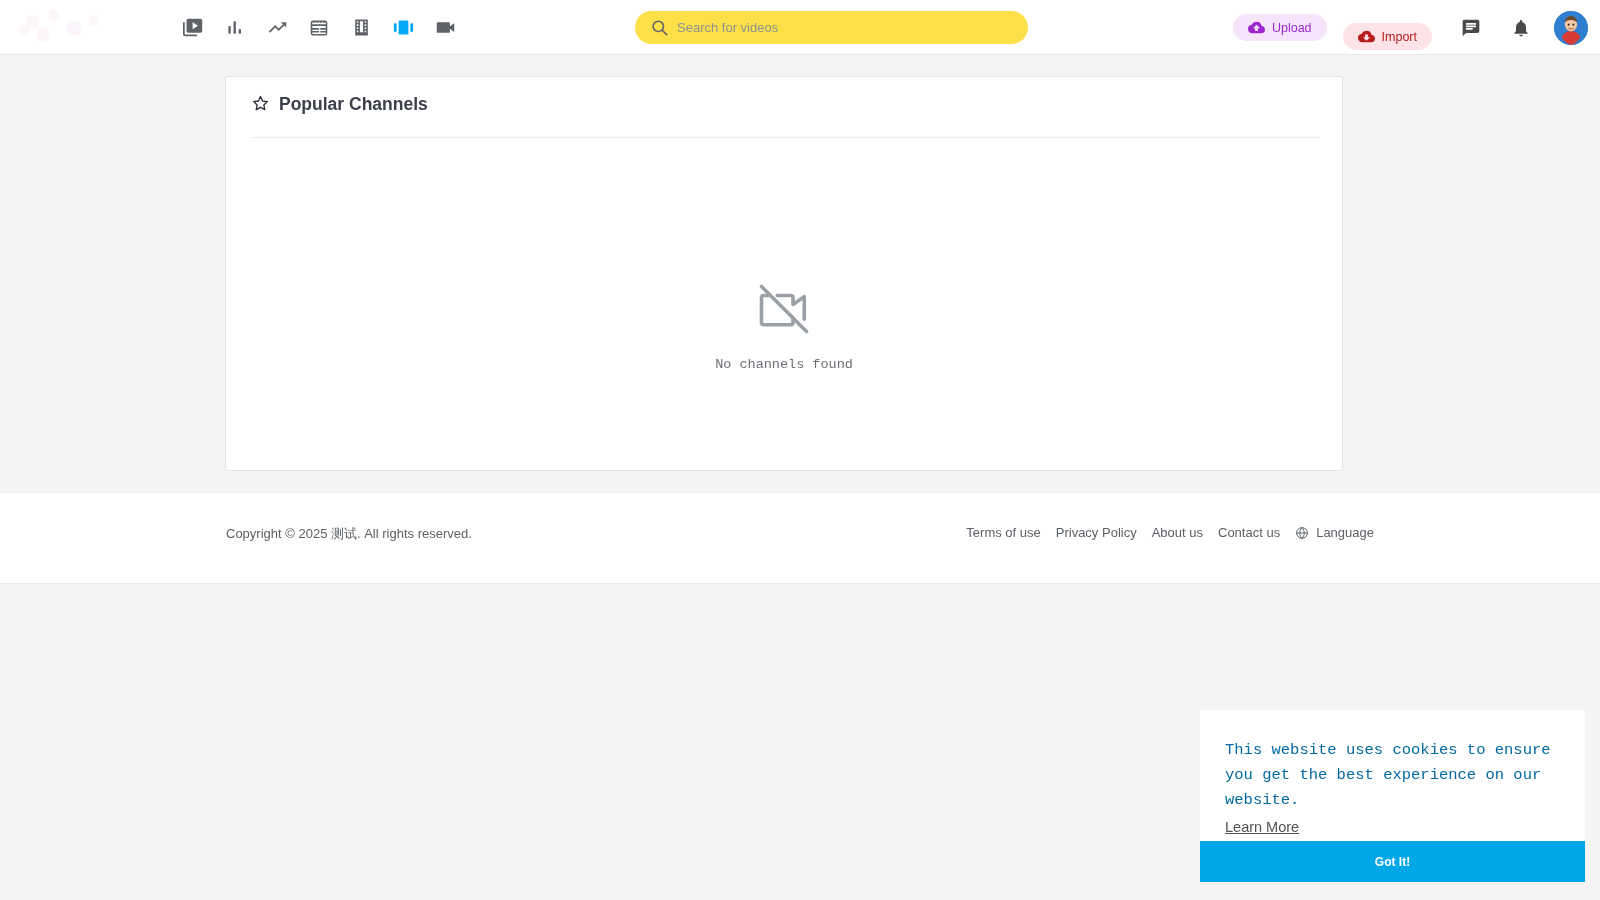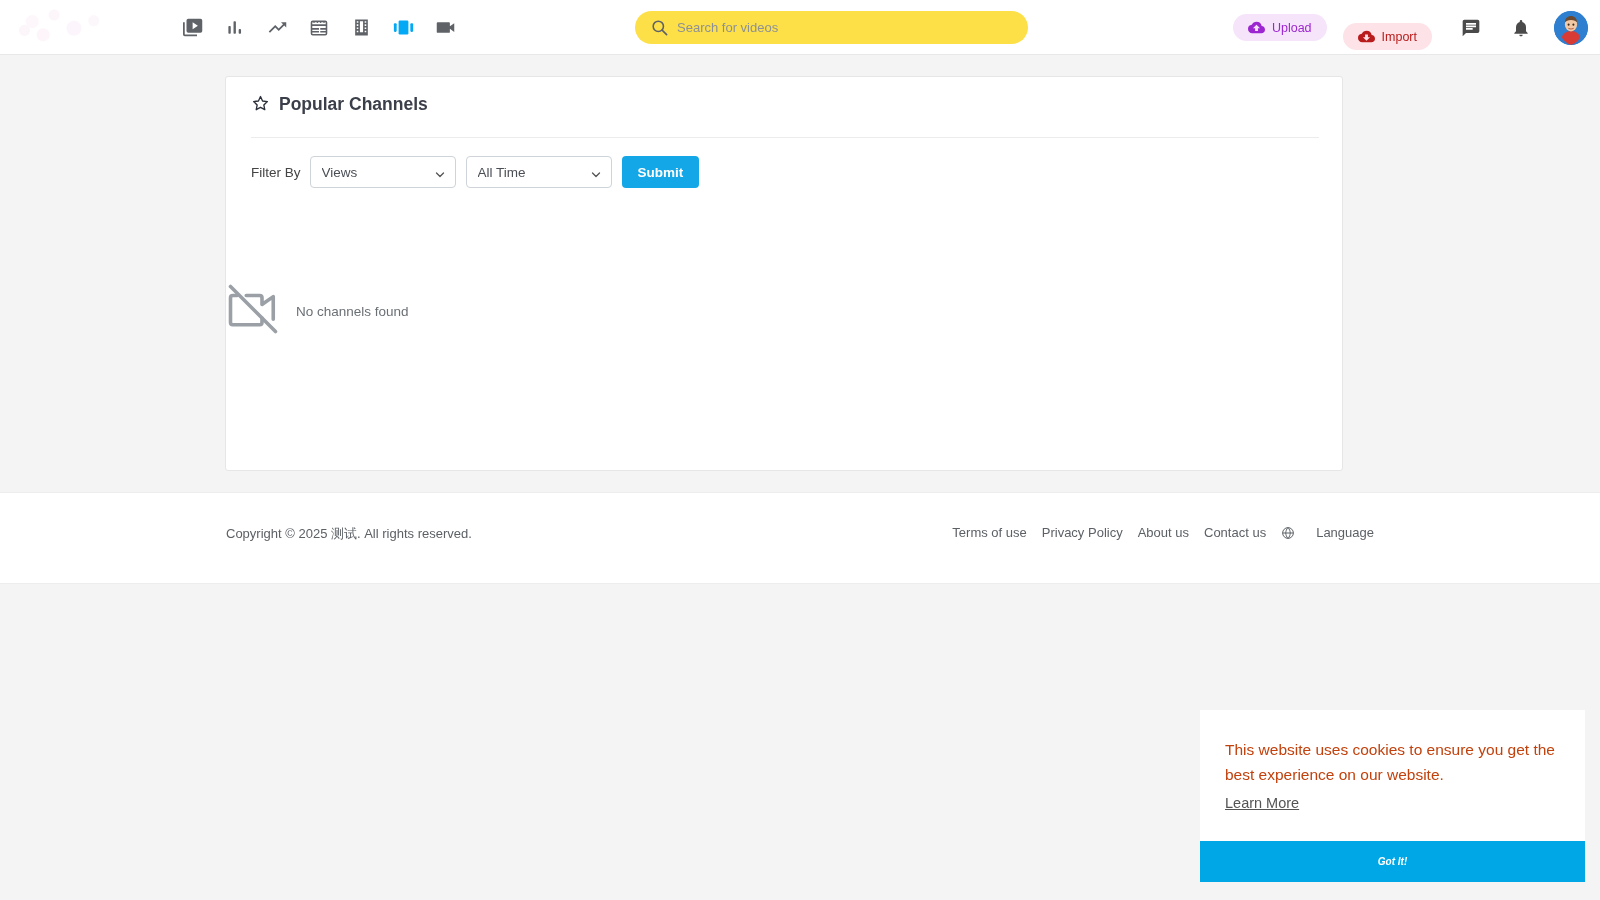--- a/index.html
+++ b/index.html
@@ -140,22 +140,22 @@
     height: 32px; padding: 0 16px;
     background: #14a7e8; color: #fff;
     border: none; border-radius: 4px;
     font-size: 13.5px; font-weight: bold;
     font-family: "Liberation Sans", sans-serif;
     cursor: pointer;
   }
   .empty-state {
     position: absolute; left: 0; top: 205px;
     width: 100%;
-    display: flex; flex-direction: row;
-    align-items: center; gap: 16px;
+    display: flex; flex-direction: column;
+    align-items: center; gap: 16px; font-family: Liberation Mono, monospace;
   }
   .empty-icon { color: #9aa0a6; display: block; }
   .empty-text { font-size: 13.5px; color: #6b7075; }
 
   
   .footer {
     position: absolute; top: 492px; left: 0;
     width: 1600px; height: 91px;
     background: #ffffff;
     border-top: 1px solid #ededed;
@@ -165,21 +165,21 @@
     font-size: 13px; color: #5c6166;
   }
   .footer-links {
     position: absolute; right: 226px; top: 32px;
     display: flex; align-items: center; gap: 15px;
   }
   .footer-links a {
     font-size: 13px; color: #5c6166; text-decoration: none; cursor: pointer;
   }
   .lang {
-    display: flex; align-items: center; gap: 21px;
+    display: flex; align-items: center; gap: 7px;
     font-size: 13px; color: #5c6166; cursor: pointer;
   }
   .lang svg { display: block; }
 
   .below-footer {
     position: absolute; top: 583px; left: 0;
     width: 1600px; height: 317px;
     background: #f4f4f4;
     border-top: 1px solid #ededed;
   }
@@ -188,34 +188,33 @@
   .cookie {
     position: absolute; left: 1200px; top: 710px;
     width: 385px; height: 172px;
     background: #ffffff;
     z-index: 50;
     display: flex; flex-direction: column;
     justify-content: space-between;
   }
   .cookie-body { padding: 28px 25px 0 25px; }
   .cookie-msg {
-    font-size: 15.5px; color: #c2410c; line-height: 1.6;
+    font-size: 15.5px; color: #0369a1; line-height: 1.6; font-family: Liberation Mono, monospace;
   }
   .cookie-learn {
     display: inline-block; margin-top: 7px;
     font-size: 14.5px; color: #545454;
     text-decoration: underline; cursor: pointer;
   }
   .cookie-btn {
     width: 100%; height: 41px; border: none;
     background: #00a7e7; color: #ffffff;
-    font-size: 10px; font-weight: bold;
+    font-size: 12px; font-weight: bold;
     font-family: "Liberation Sans", sans-serif;
     cursor: pointer;
-    font-style: italic;
   }
 </style>
 </head>
 <body>
 
 <div class="header">
 
   <div class="logo"></div>
 
   <div class="nav-icons">
@@ -321,47 +320,20 @@
       <span class="star">
         <svg width="19" height="19" viewBox="0 0 24 24" fill="none" stroke="currentColor" stroke-width="1.7" stroke-linejoin="round">
           <path d="M12 3.2l2.6 5.6 6.1.8-4.5 4.2 1.2 6-5.4-3-5.4 3 1.2-6L3.3 9.6l6.1-.8z"></path>
         </svg>
       </span>
       <span>Popular Channels</span>
     </div>
 
     <div class="card-divider"></div>
 
-    <div class="filter-row">
-      <span class="filter-label">Filter By</span>
-
-      <span class="sel sel-views">
-        <select>
-          <option>Views</option>
-        </select>
-        <span class="chev">
-          <svg width="12" height="12" viewBox="0 0 24 24" fill="none" stroke="currentColor" stroke-width="2.6" stroke-linecap="round" stroke-linejoin="round">
-              <path d="M5 8l7 7 7-7"></path>
-            </svg>
-        </span>
-      </span>
-
-      <span class="sel sel-time">
-        <select>
-          <option>All Time</option>
-        </select>
-        <span class="chev">
-          <svg width="12" height="12" viewBox="0 0 24 24" fill="none" stroke="currentColor" stroke-width="2.6" stroke-linecap="round" stroke-linejoin="round">
-              <path d="M5 8l7 7 7-7"></path>
-            </svg>
-        </span>
-      </span>
-
-      <button class="btn-submit">Submit</button>
-    </div>
 
     <div class="empty-state">
       <span class="empty-icon">
         <svg width="54" height="54" viewBox="0 0 24 24" fill="none" stroke="currentColor" stroke-width="1.6" stroke-linecap="round" stroke-linejoin="round">
           <path d="M16 16v2a1 1 0 0 1-1 1H3a1 1 0 0 1-1-1V7a1 1 0 0 1 1-1h2m4 0h6a1 1 0 0 1 1 1v3l5-3.5v10"></path>
           <path d="M2 2l20 20"></path>
         </svg>
       </span>
       <span class="empty-text">No channels found</span>
     </div>

